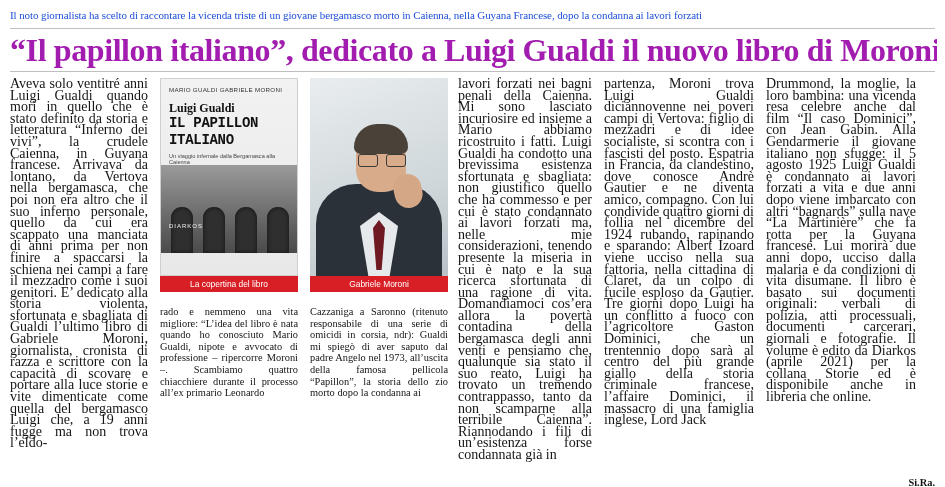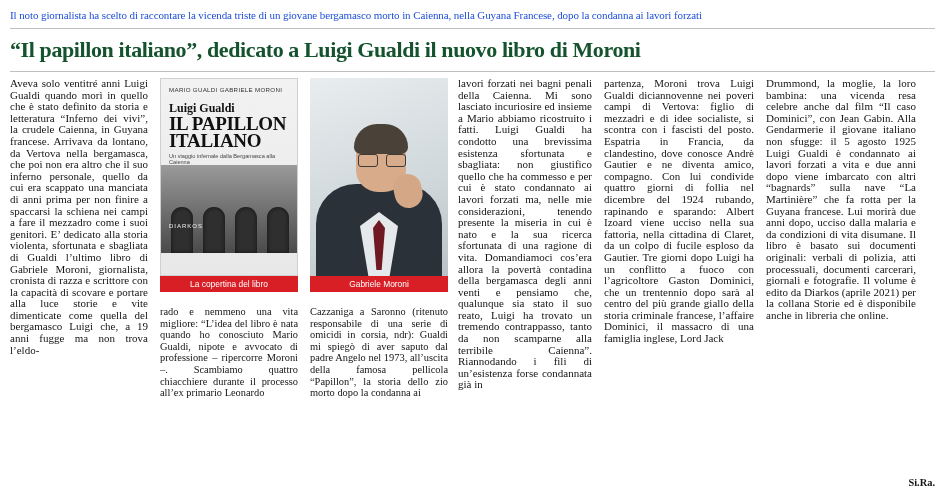--- a/index.html
+++ b/index.html
@@ -32,43 +32,43 @@
     white-space: nowrap;
     overflow: hidden;
   }
   .rule-top {
     border-top: 1px solid #bfbfbf;
     margin: 5px 2px 0 2px;
   }
   .headline {
     font-family: "Liberation Serif", serif;
     font-weight: bold;
-    font-size: 22px;
+    font-size: 32px;
     line-height: 30px;
     letter-spacing: -0.4px;
-    color: #14532d;
+    color: #a21caf;
     padding: 6px 2px 4px 2px;
     white-space: nowrap;
     overflow: hidden;
   }
   .rule-under {
     border-top: 1px solid #bfbfbf;
     margin: 2px 2px 0 2px;
   }
 
   .body-area {
     position: relative;
     margin-top: 6px;
     height: 412px;
   }
 
   .col {
     position: absolute;
     top: 0;
-    font-size: 11px;
+    font-size: 14px;
     line-height: 11.6px;
     text-align: justify;
     text-justify: inter-word;
     color: #141414;
     hyphens: auto;
   }
 
   
   #col1 { left: 2px;   width: 138px; }
   #col4 { left: 450px; width: 134px; }
@@ -117,25 +117,25 @@
     font-size: 12px;
     font-weight: bold;
     color: #111;
     font-family: "Liberation Serif", serif;
   }
   .cover-title2 {
     position: absolute;
     top: 36px;
     left: 8px;
     right: 6px;
-    font-size: 19px;
+    font-size: 14px;
     font-weight: bold;
     line-height: 17px;
     color: #111;
-    font-family: Liberation Serif, serif;
+    font-family: Liberation Mono, monospace;
     letter-spacing: -0.3px;
   }
   .cover-sub {
     position: absolute;
     top: 74px;
     left: 8px;
     right: 8px;
     font-size: 5.6px;
     color: #444;
     font-family: "Liberation Sans", sans-serif;

